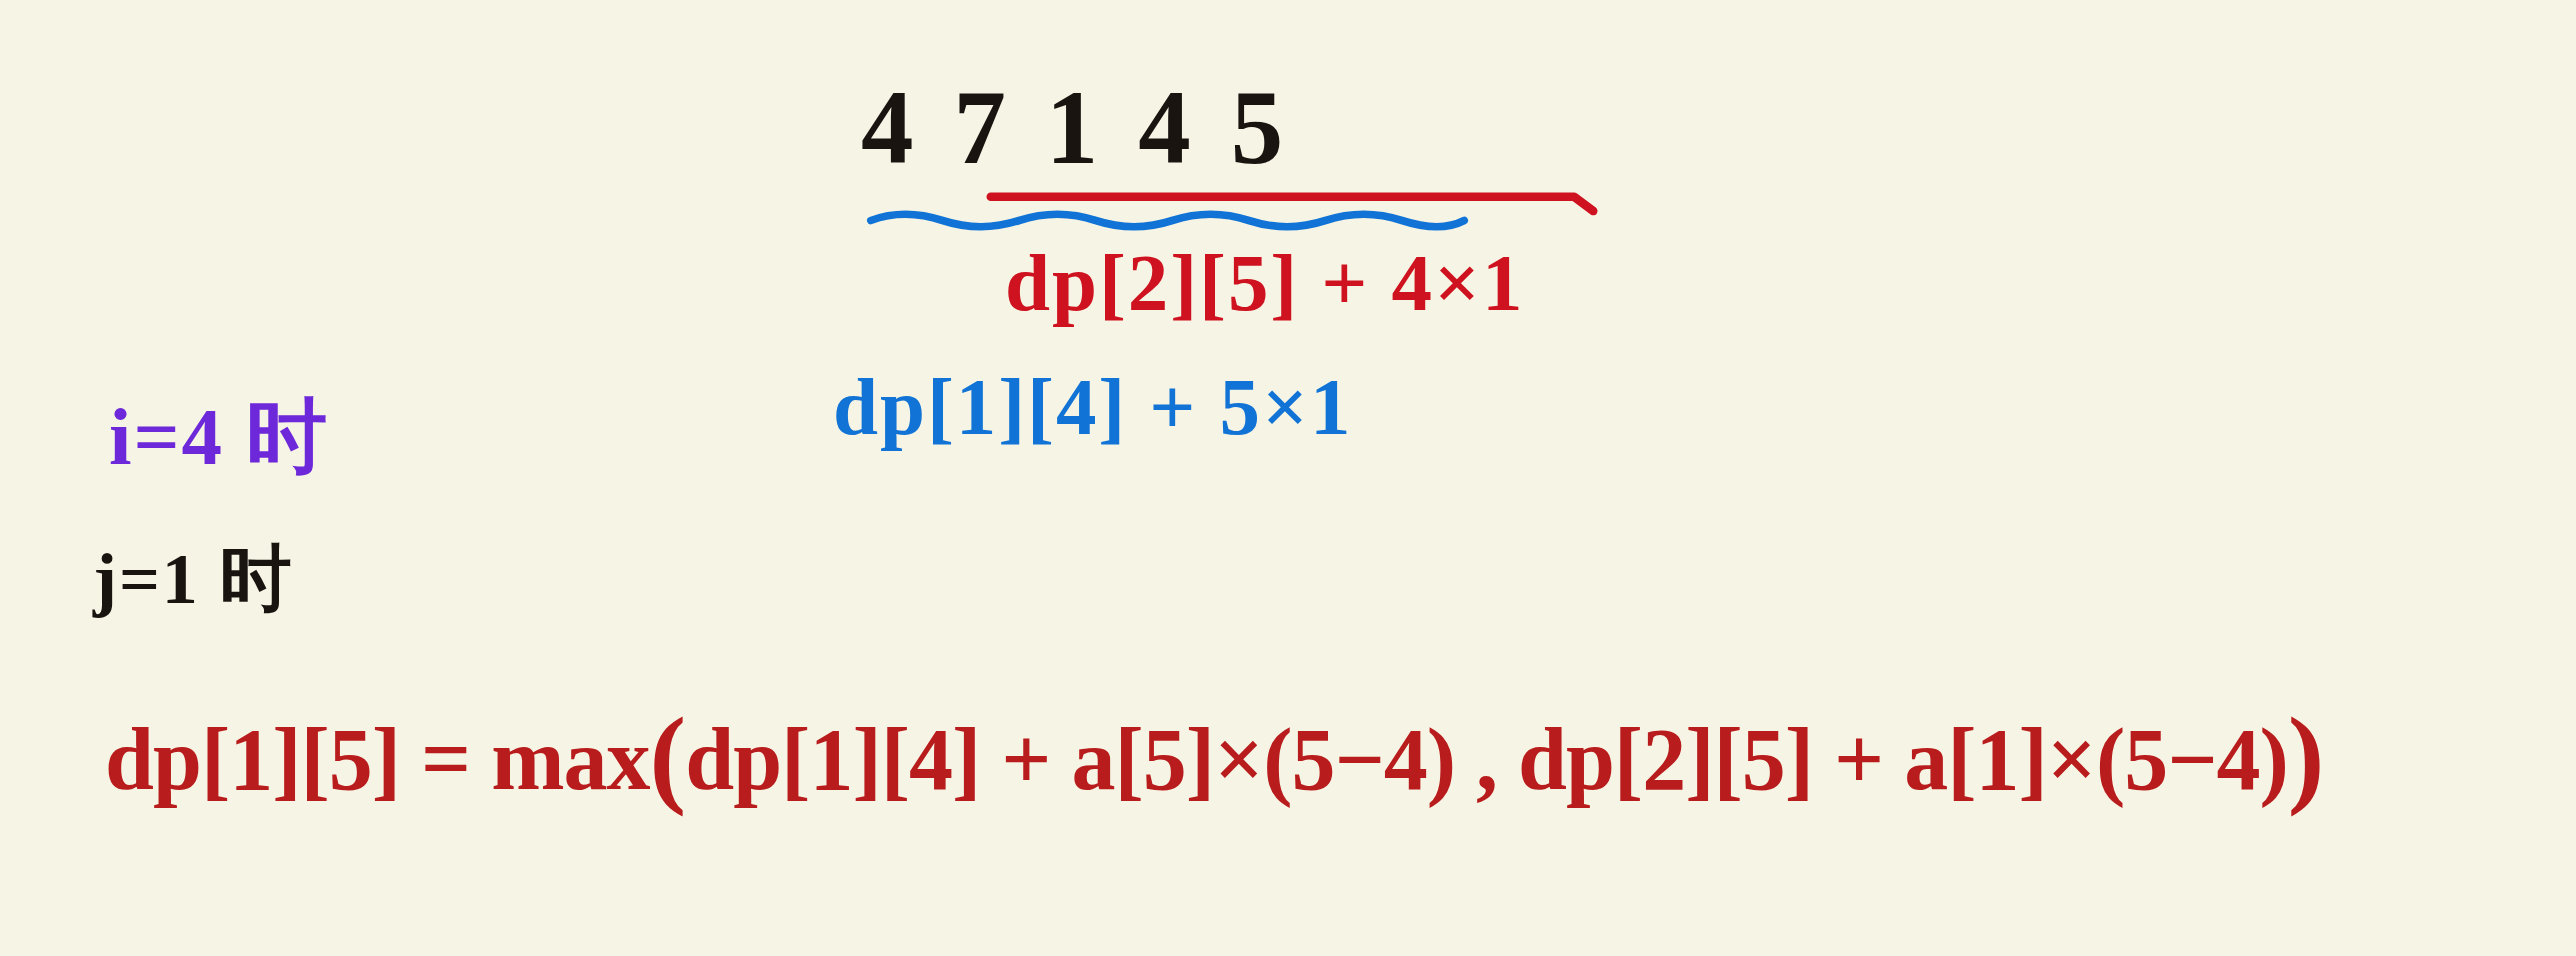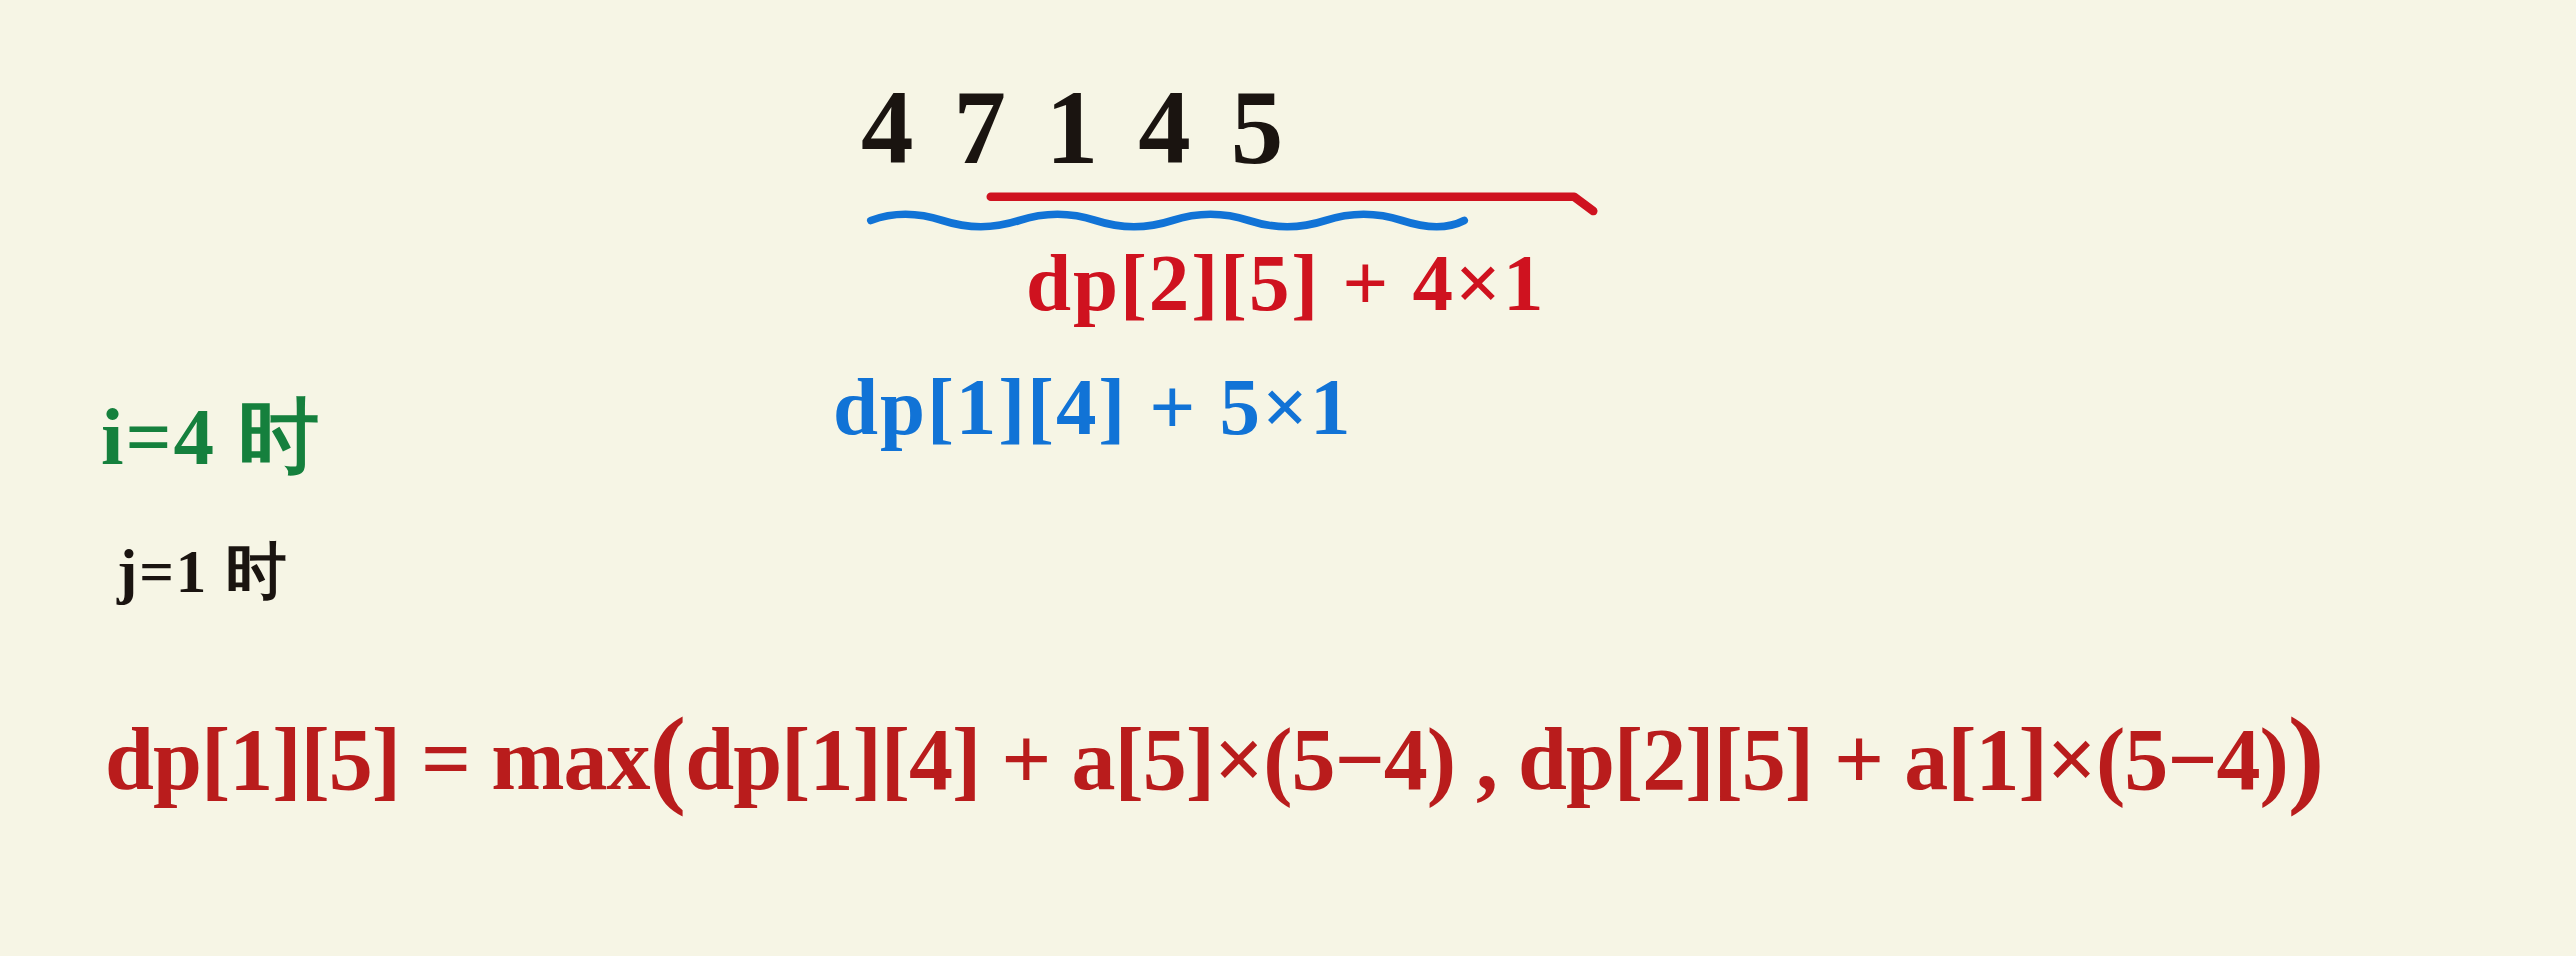--- a/index.html
+++ b/index.html
@@ -37,44 +37,44 @@
     .underline-blue {
       position: absolute;
       top: 206px;
       left: 866px;
       width: 603px;
       height: 29px;
     }
     .ann-red {
       position: absolute;
       top: 237px;
-      left: 1026px;
+      left: 1005px;
       color: #cf121f;
       font-size: 81px;
     }
     .ann-blue {
       position: absolute;
       top: 361px;
       left: 833px;
       color: #1173d6;
       font-size: 81px;
     }
     .i-line {
       position: absolute;
       top: 383px;
-      left: 101px;
-      color: #15803d;
+      left: 109px;
+      color: #6d28d9;
       font-size: 81px;
     }
     .j-line {
       position: absolute;
       top: 531px;
-      left: 117px;
+      left: 93px;
       color: #1a1410;
-      font-size: 61px;
+      font-size: 72px;
     }
     .eq-line {
       position: absolute;
       top: 689px;
       left: 105px;
       color: #b91c1c;
       font-size: 88px;
       white-space: nowrap;
       letter-spacing: -1px;
     }

